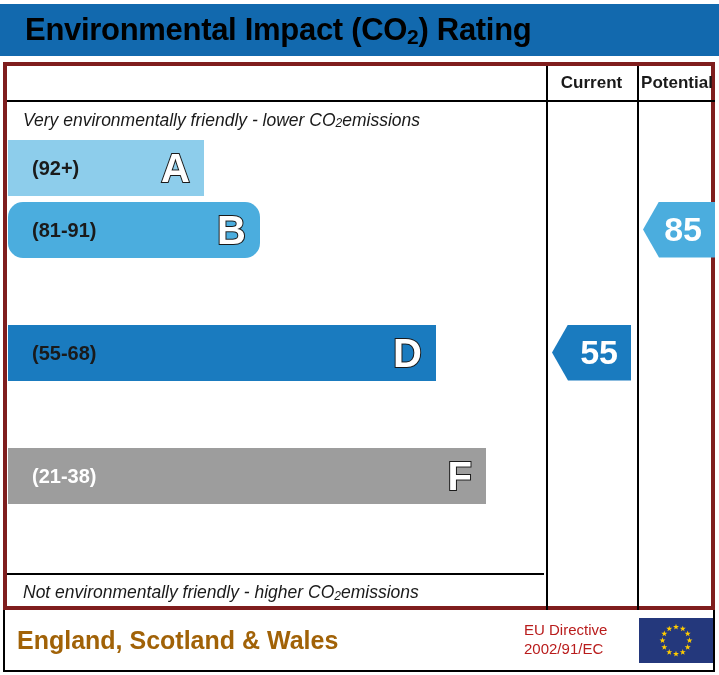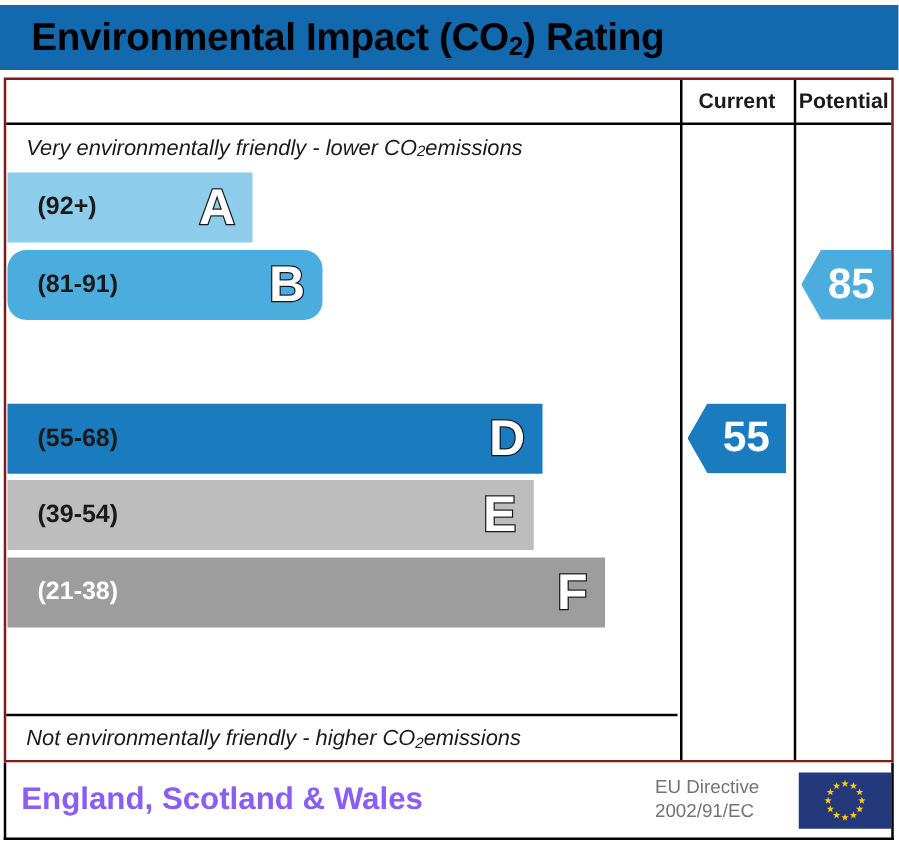--- a/index.html
+++ b/index.html
@@ -21,21 +21,21 @@
   .title-text{
     color:#000000;font-size:31px;font-weight:bold;
     letter-spacing:-0.3px;padding-left:25px;
     white-space:nowrap;
   }
   .title-text sub{font-size:21px;vertical-align:baseline;position:relative;top:4px;}
 
   
   .frame{
     position:absolute;left:3px;top:62px;width:712px;height:548px;
-    border:2px solid #7f1d1d;box-sizing:border-box;background:#ffffff;
+    border:4px solid #7f1d1d;box-sizing:border-box;background:#ffffff;
   }
   
   .vdiv{position:absolute;top:0;width:2px;background:#000000;}
   .vdiv.d1{left:539px;height:544px;}
   .vdiv.d2{left:630px;height:544px;}
 
   
   .hdr-row{
     position:absolute;left:0;top:0;width:708px;height:36px;
     border-bottom:2px solid #000000;box-sizing:border-box;
@@ -84,25 +84,25 @@
   }
 
   
   .footer{
     position:absolute;left:3px;top:610px;width:712px;height:62px;
     border:2px solid #000000;border-top:none;box-sizing:border-box;
     background:#ffffff;
   }
   .region{
     position:absolute;left:12px;top:50%;transform:translateY(-50%);
-    font-size:25px;font-weight:bold;color:#8b5cf6;white-space:nowrap;
+    font-size:25px;font-weight:bold;color:#a16207;white-space:nowrap;
   }
   .directive{
     position:absolute;left:519px;top:50%;transform:translateY(-50%);
-    font-size:15px;color:#737373;line-height:1.25;text-align:left;
+    font-size:15px;color:#b91c1c;line-height:1.25;text-align:left;
   }
   .euflag{
     position:absolute;left:634px;top:8px;width:74px;height:45px;
     background:#24387c;
   }
   .euflag svg{display:block;width:74px;height:45px;}
 </style>
 </head>
 <body>
 
@@ -133,24 +133,20 @@
           <span class="range" style="color: rgb(26, 26, 26);">(92+)</span>
           <span class="letter" style="right: 14px;">A</span>
         </div>
         <div class="band" style="top: 61.5px; width: 252px; background: rgb(75, 173, 222); border-radius: 15px;">
           <span class="range" style="color: rgb(26, 26, 26);">(81-91)</span>
           <span class="letter" style="right: 14px;">B</span>
         </div>
         <div class="band" style="top: 184.5px; width: 384px; background: rgb(26, 123, 191); padding-left: 44px;">
           <span class="range" style="color: rgb(26, 26, 26);">(55-68)</span>
           <span class="letter" style="right: 14px;">D</span>
-        </div>
-        <div class="band" style="top: 246px; width: 421px; background: rgb(189, 189, 189);">
-          <span class="range" style="color: rgb(26, 26, 26);">(39-54)</span>
-          <span class="letter" style="right: 14px;">E</span>
         </div>
         <div class="band" style="top: 307.5px; width: 478px; background: rgb(157, 157, 157);">
           <span class="range" style="color: rgb(255, 255, 255);">(21-38)</span>
           <span class="letter" style="right: 14px;">F</span>
         </div>
       </div>
 
     <div class="cap bottom">
         <span>Not environmentally friendly - higher CO</span>
         <sub>2</sub>

